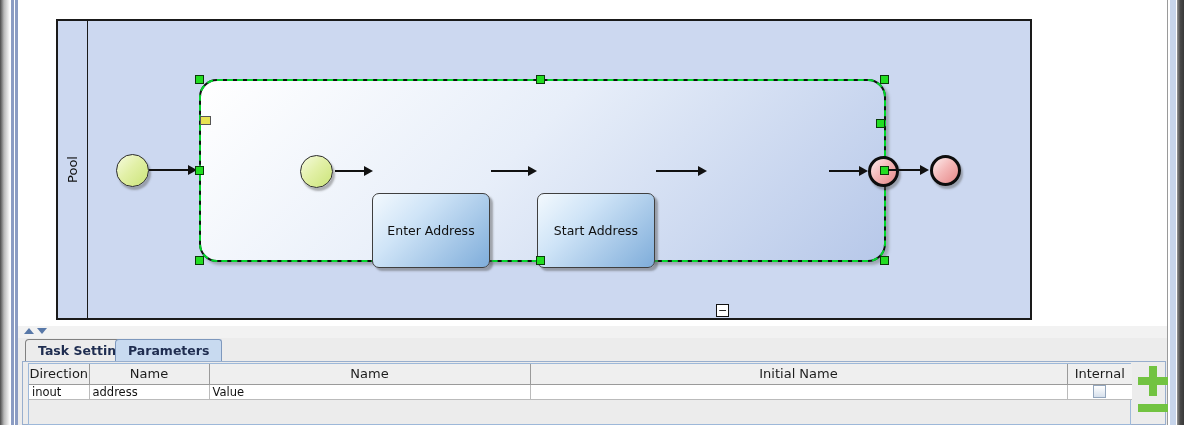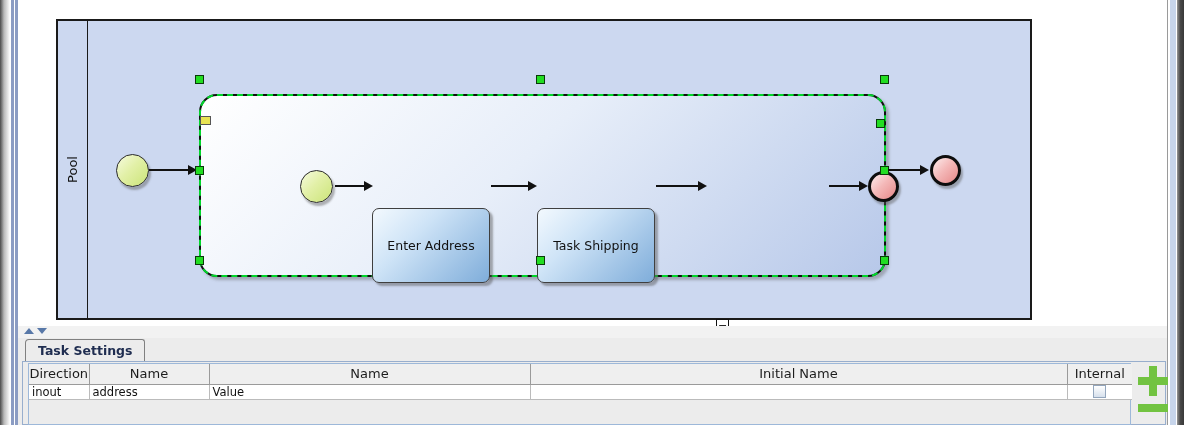--- a/index.html
+++ b/index.html
@@ -20,21 +20,21 @@
   
   .canvas { position:absolute; left:18px; top:0; width:1149px; height:326px; background:#ffffff; }
 
   .pool { position:absolute; left:38px; top:19px; width:976px; height:301px;
           background:#ccd8f0; border:2px solid #1a1a1a; }
   .pool-label-strip { position:absolute; left:0; top:0; width:30px; height:100%;
           border-right:1px solid #1a1a1a; display:flex; align-items:center; justify-content:center; }
   .pool-label { transform:rotate(-90deg); font-size:13px; color:#111; white-space:nowrap; }
 
   
-  .subprocess { position:absolute; left:141px; top:73px; width:687px; height:183px;
+  .subprocess { position:absolute; left:141px; top:58px; width:687px; height:183px;
           border:2px solid #101010; border-radius:18px;
           background:linear-gradient(135deg,#ffffff 0%,#e7eef9 45%,#b7c8e9 100%);
           box-shadow:3px 3px 3px rgba(90,90,90,.4); }
   .sel-dash { position:absolute; inset:-2px; border:2px dashed #00d62a; border-radius:18px; pointer-events:none; }
 
   .handle { position:absolute; width:9px; height:9px; background:#22dd22; border:1px solid #0a3a0a; }
   .handle.yellow { background:#e8e352; width:11px; height:9px; border-color:#555; }
 
   .collapse-box { position:absolute; left:515px; top:223px; width:13px; height:13px;
           background:#ffffff; border:1px solid #111; display:flex; align-items:center; justify-content:center;
@@ -121,21 +121,21 @@
 
         <div class="event start" style="left:99px; top:74px;"></div>
         <div class="arrow" style="left:134px; top:89px; width:29px;"></div>
 
         <div class="task" style="left:171px; width:118px;">
           <span>Enter Address</span>
         </div>
         <div class="arrow" style="left:290px; top:89px; width:37px;"></div>
 
         <div class="task" style="left:336px; width:118px;">
-          <span>Task Shipping</span>
+          <span>Start Address</span>
         </div>
         <div class="arrow" style="left:455px; top:89px; width:42px;"></div>
 
         <div class="arrow" style="left:628px; top:89px; width:30px;"></div>
 
         <div class="event end" style="left:667px; top:75px;"></div>
 
         <div class="collapse-box">
           <span>−</span>
         </div>
@@ -159,20 +159,23 @@
   </div>
 
   <div class="splitter">
     <div class="tri up"></div>
     <div class="tri down"></div>
   </div>
 
   <div class="bottom-panel">
     <div class="tab t1">
       <span>Task Settings</span>
+    </div>
+    <div class="tab t2">
+      <span>Parameters</span>
     </div>
 
     <div class="tabpane">
       <div class="tscroll">
         <table class="ptable">
           <colgroup>
             <col style="width:60px">
               <col style="width:120px">
               <col style="width:321px">
             <col style="width:537px">

